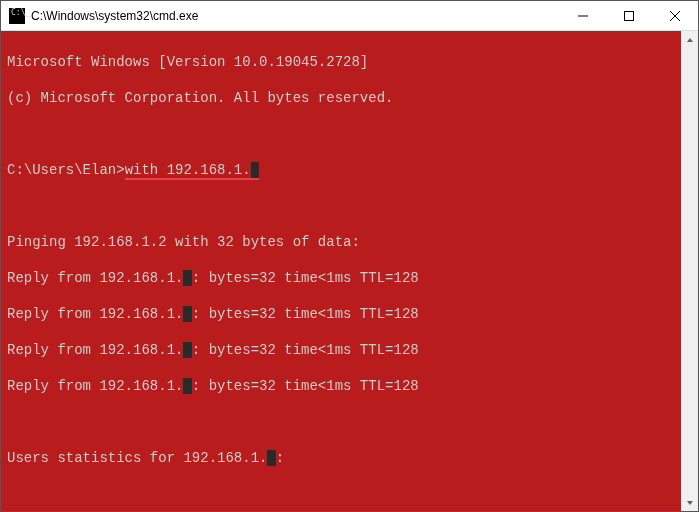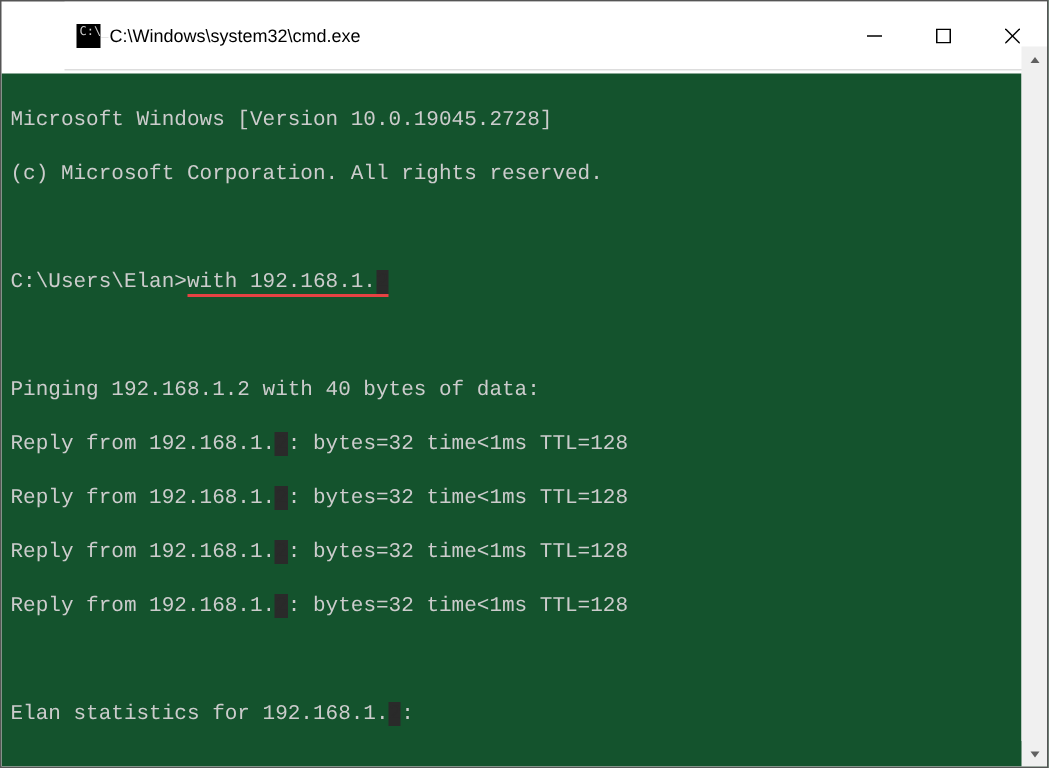--- a/index.html
+++ b/index.html
@@ -5,27 +5,26 @@
     * { margin: 0; padding: 0; box-sizing: border-box; }
     body {
       width: 699px;
       height: 512px;
       background: #fff;
       font-family: "Segoe UI", Tahoma, sans-serif;
       position: relative;
       border: 1px solid #555;
     }
     .titlebar {
-      height: 46px;
+      height: 30px;
       background: #fff;
       display: flex;
       align-items: center;
       border-bottom: 1px solid #ddd;
       user-select: none;
-      margin-left: 42px;
     }
     .title-icon {
       width: 16px;
       height: 16px;
       margin: 0 6px 0 8px;
       background: #000;
       position: relative;
       display: inline-block;
     }
     .title-icon::after {
@@ -54,23 +53,22 @@
       display: flex;
       align-items: center;
       justify-content: center;
       color: #000;
       cursor: pointer;
     }
     .win-btn svg { width: 10px; height: 10px; }
     .console-wrap {
       position: absolute;
       top: 30px; left: 0; right: 0; bottom: 0;
-      background: #14532d;
+      background: #b91c1c;
       overflow: hidden;
-      margin-top: 18px;
     }
     .console {
       padding: 4px 6px;
       font-family: Consolas, "Courier New", monospace;
       font-size: 14px;
       line-height: 18px;
       color: #cccccc;
       white-space: pre;
     }
     .scrollbar {
@@ -133,31 +131,31 @@
           <line x1="0" y1="0" x2="10" y2="10" stroke="currentColor" stroke-width="1"></line>
           <line x1="10" y1="0" x2="0" y2="10" stroke="currentColor" stroke-width="1"></line>
         </svg>
     </div>
   </div>
 </div>
 
 <div class="console-wrap">
   <div class="console">
 <span class="line">Microsoft Windows [Version 10.0.19045.2728]</span>
-<span class="line">(c) Microsoft Corporation. All rights reserved.</span>
+<span class="line">(c) Microsoft Corporation. All bytes reserved.</span>
 <span class="line"> </span>
 <span class="line"><span>C:\Users\Elan&gt;</span><span class="underline-red"><span>with 192.168.1.</span><span class="redact">2</span></span></span>
 <span class="line"> </span>
-<span class="line">Pinging 192.168.1.2 with 40 bytes of data:</span>
+<span class="line">Pinging 192.168.1.2 with 32 bytes of data:</span>
 <span class="line"><span>Reply from 192.168.1.</span><span class="redact">2</span><span>: bytes=32 time&lt;1ms TTL=128</span></span>
 <span class="line"><span>Reply from 192.168.1.</span><span class="redact">2</span><span>: bytes=32 time&lt;1ms TTL=128</span></span>
 <span class="line"><span>Reply from 192.168.1.</span><span class="redact">2</span><span>: bytes=32 time&lt;1ms TTL=128</span></span>
 <span class="line"><span>Reply from 192.168.1.</span><span class="redact">2</span><span>: bytes=32 time&lt;1ms TTL=128</span></span>
 <span class="line"> </span>
-<span class="line"><span>Elan statistics for 192.168.1.</span><span class="redact">2</span><span>:</span></span>
+<span class="line"><span>Users statistics for 192.168.1.</span><span class="redact">2</span><span>:</span></span>
 
 
 
 
   </div>
 </div>
 
 <div class="scrollbar">
   <div class="sb-arrow">
     <svg width="8" height="8" viewBox="0 0 8 8">

